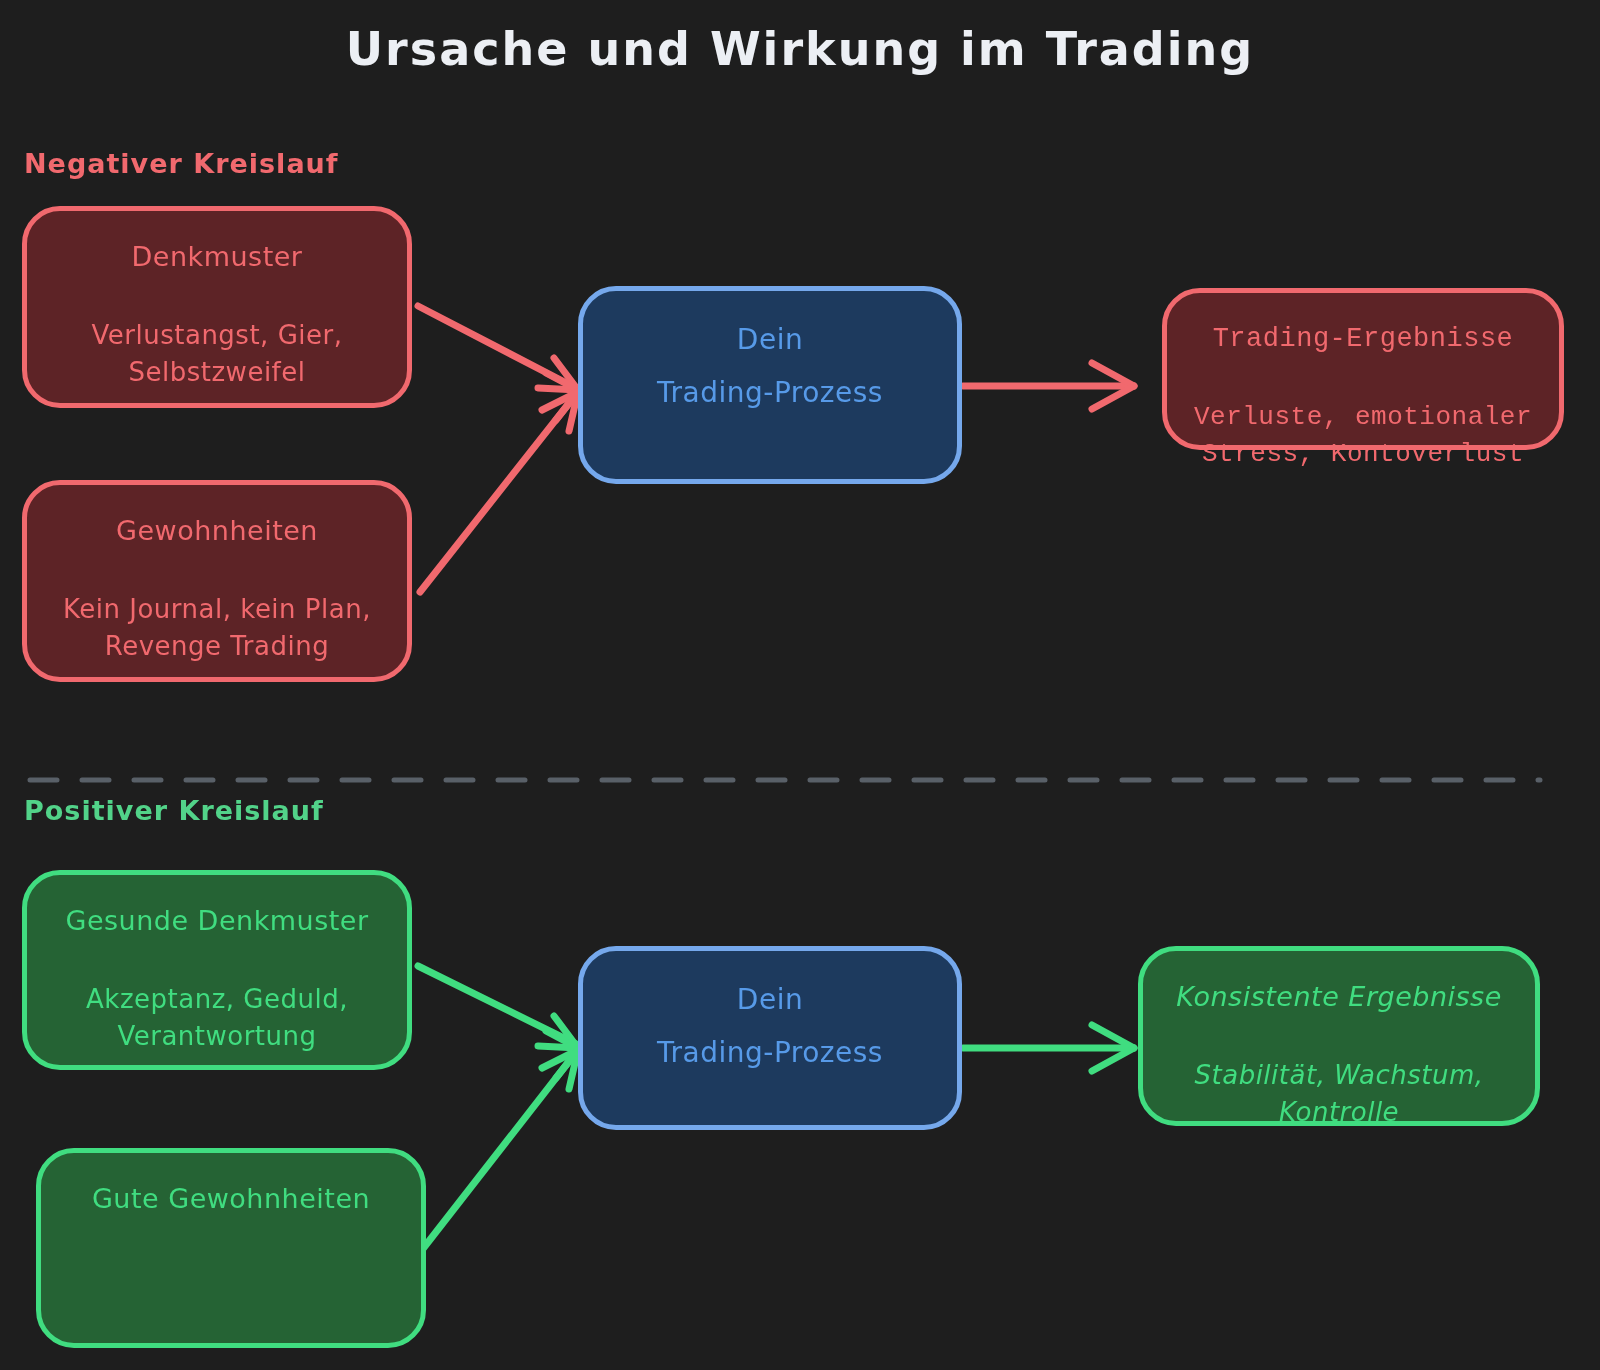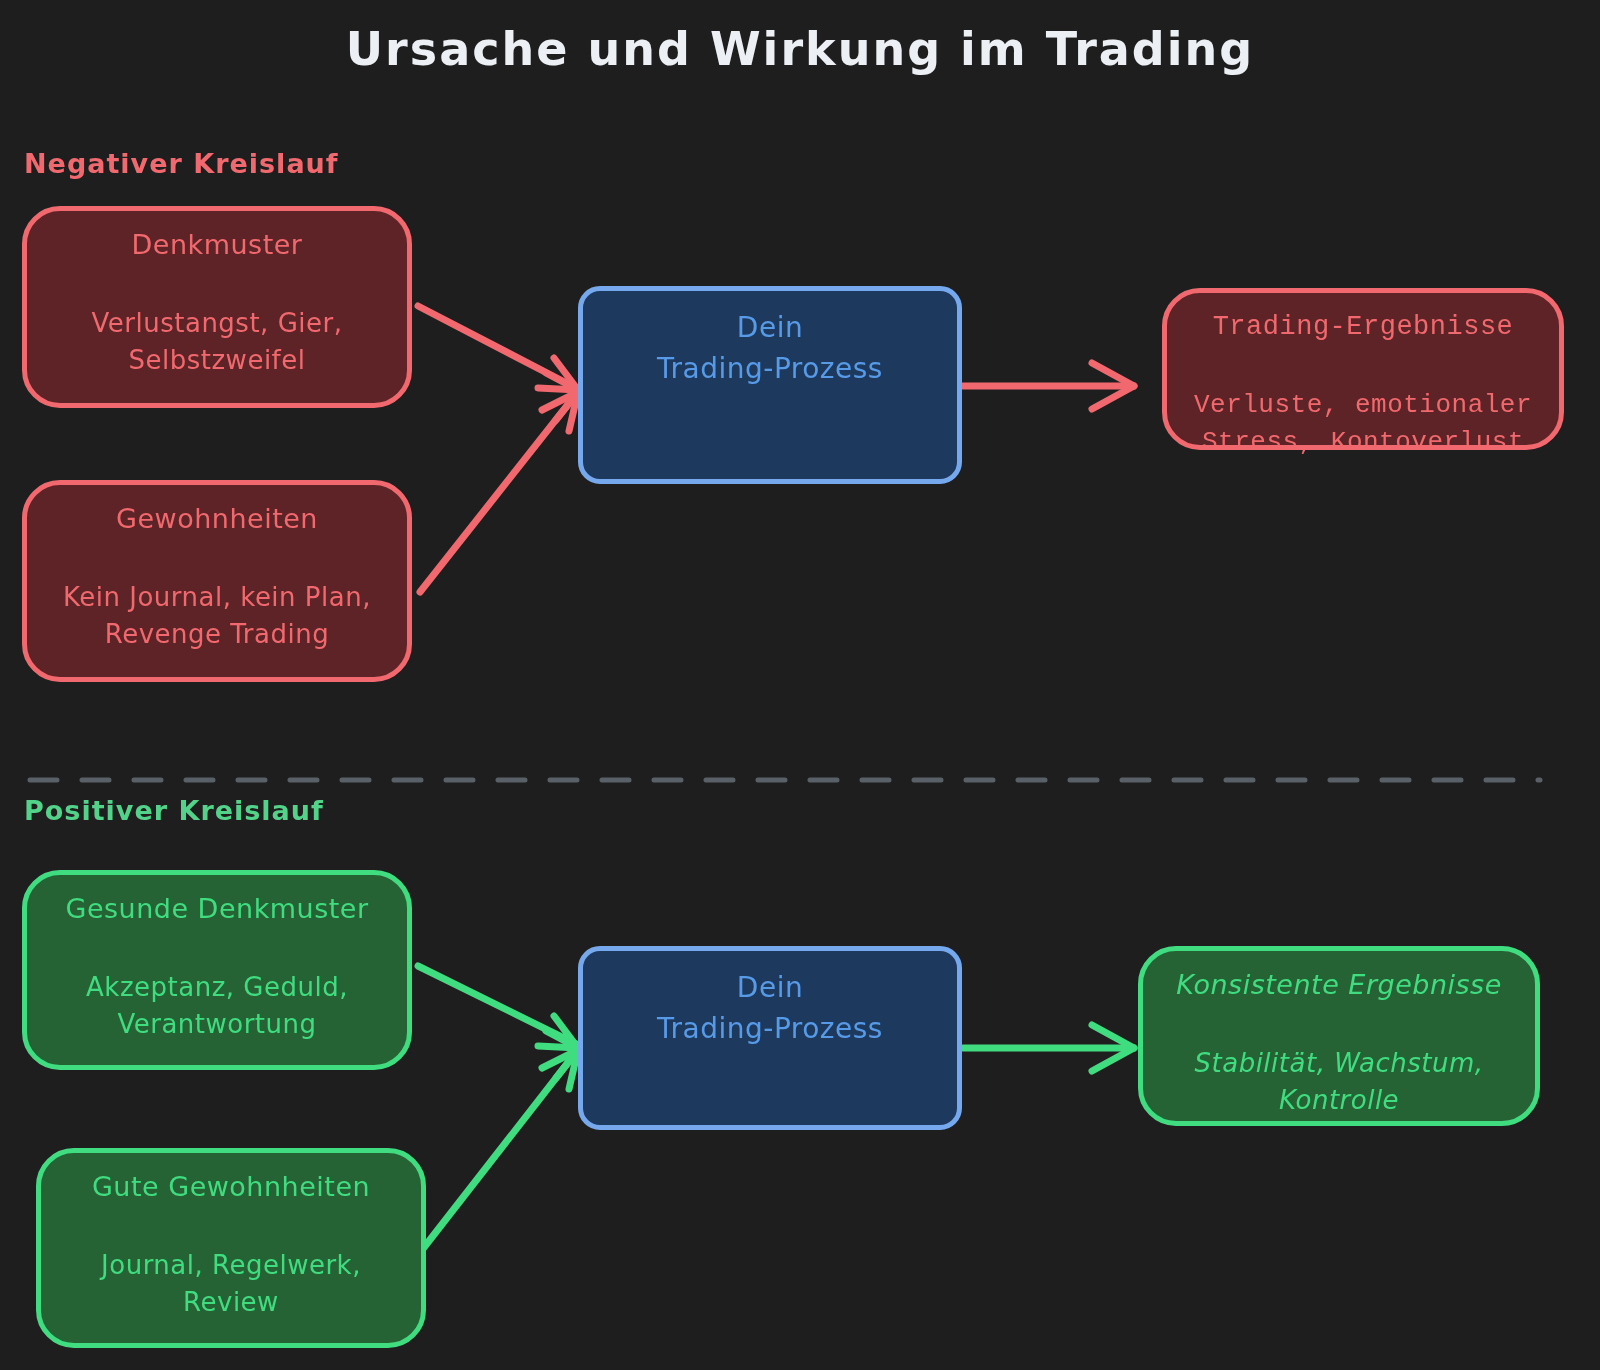--- a/index.html
+++ b/index.html
@@ -58,39 +58,39 @@
     align-items: center;
     text-align: center;
     padding: 16px 22px 0 22px;
     line-height: 37px;
     font-size: 26px;
     letter-spacing: 0.5px;
   }
   .node .box-title {
     font-size: 27px;
     line-height: 36px;
+    margin-top: 12px;
   }
   .node .box-body {
     margin-top: 42px;
   }
   .node.red {
     border-color: var(--negative-accent);
     background: var(--negative-fill);
     color: var(--negative-accent);
   }
   .node.green {
     border-color: var(--positive-accent);
     background: var(--positive-fill);
     color: var(--positive-accent);
   }
   .node.blue {
     border-color: var(--process-border);
     background: var(--process-fill);
     color: var(--process-text);
-    border-radius: 22px;
   }
   .node.blue .box-title { font-size: 28px; line-height: 41px; }
 
   
   .n-cause1 { left: 22px;  top: 206px; width: 390px; height: 202px; }
   .n-cause2 { left: 22px;  top: 480px; width: 390px; height: 202px; }
   .n-proc-t { left: 578px; top: 286px; width: 384px; height: 198px; }
   .n-res-t  { left: 1162px;top: 288px; width: 402px; height: 162px; font-family: Liberation Mono, monospace; }
   .p-cause1 { left: 22px;  top: 870px; width: 390px; height: 200px; }
   .p-cause2 { left: 36px;  top: 1148px;width: 390px; height: 200px; }
@@ -188,21 +188,20 @@
 
   <div class="cycle-label pos">Positiver Kreislauf</div>
 
   <div class="node green p-cause1">
     <div class="box-title">Gesunde Denkmuster</div>
     <div class="box-body">Akzeptanz, Geduld, Verantwortung</div>
   </div>
 
   <div class="node green p-cause2">
     <div class="box-title">Gute Gewohnheiten</div>
-    <div class="box-body">Journal, Regelwerk, Review</div>
   </div>
 
   <div class="node blue p-proc-b">
     <div class="box-title">Dein</div>
     <div class="box-title">Trading-Prozess</div>
   </div>
 
   <div class="node green p-res-b">
     <div class="box-title">Konsistente Ergebnisse</div>
     <div class="box-body">Stabilität, Wachstum, Kontrolle</div>

